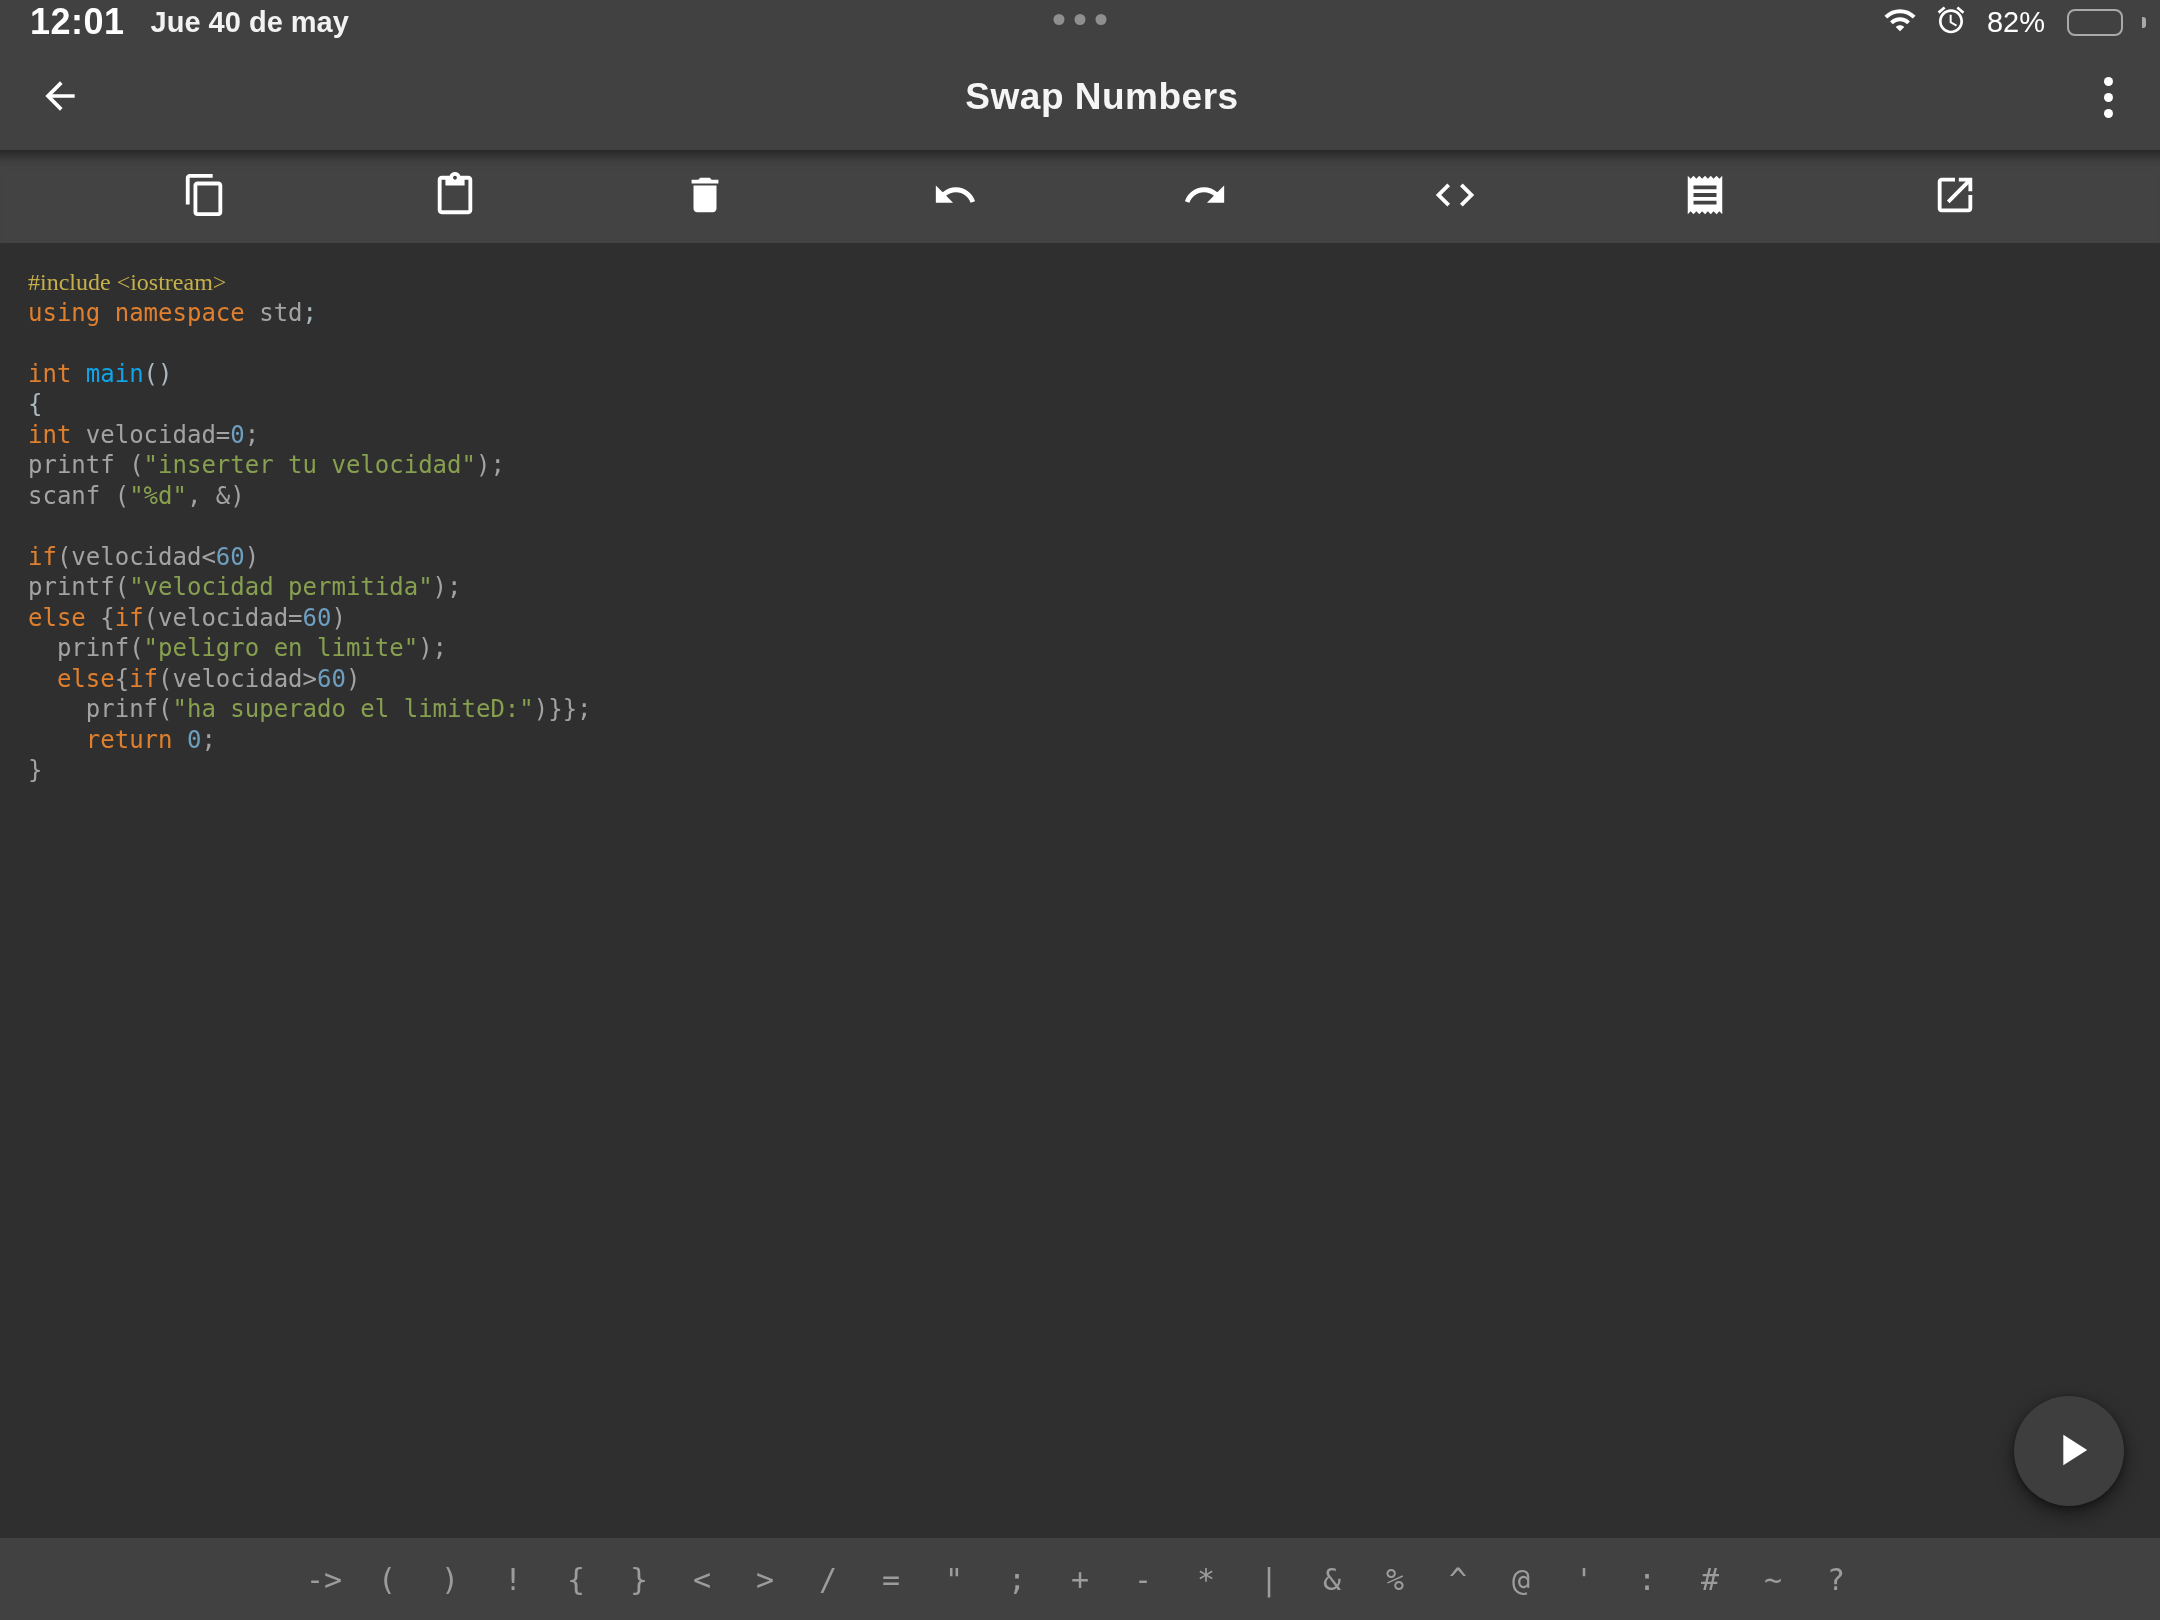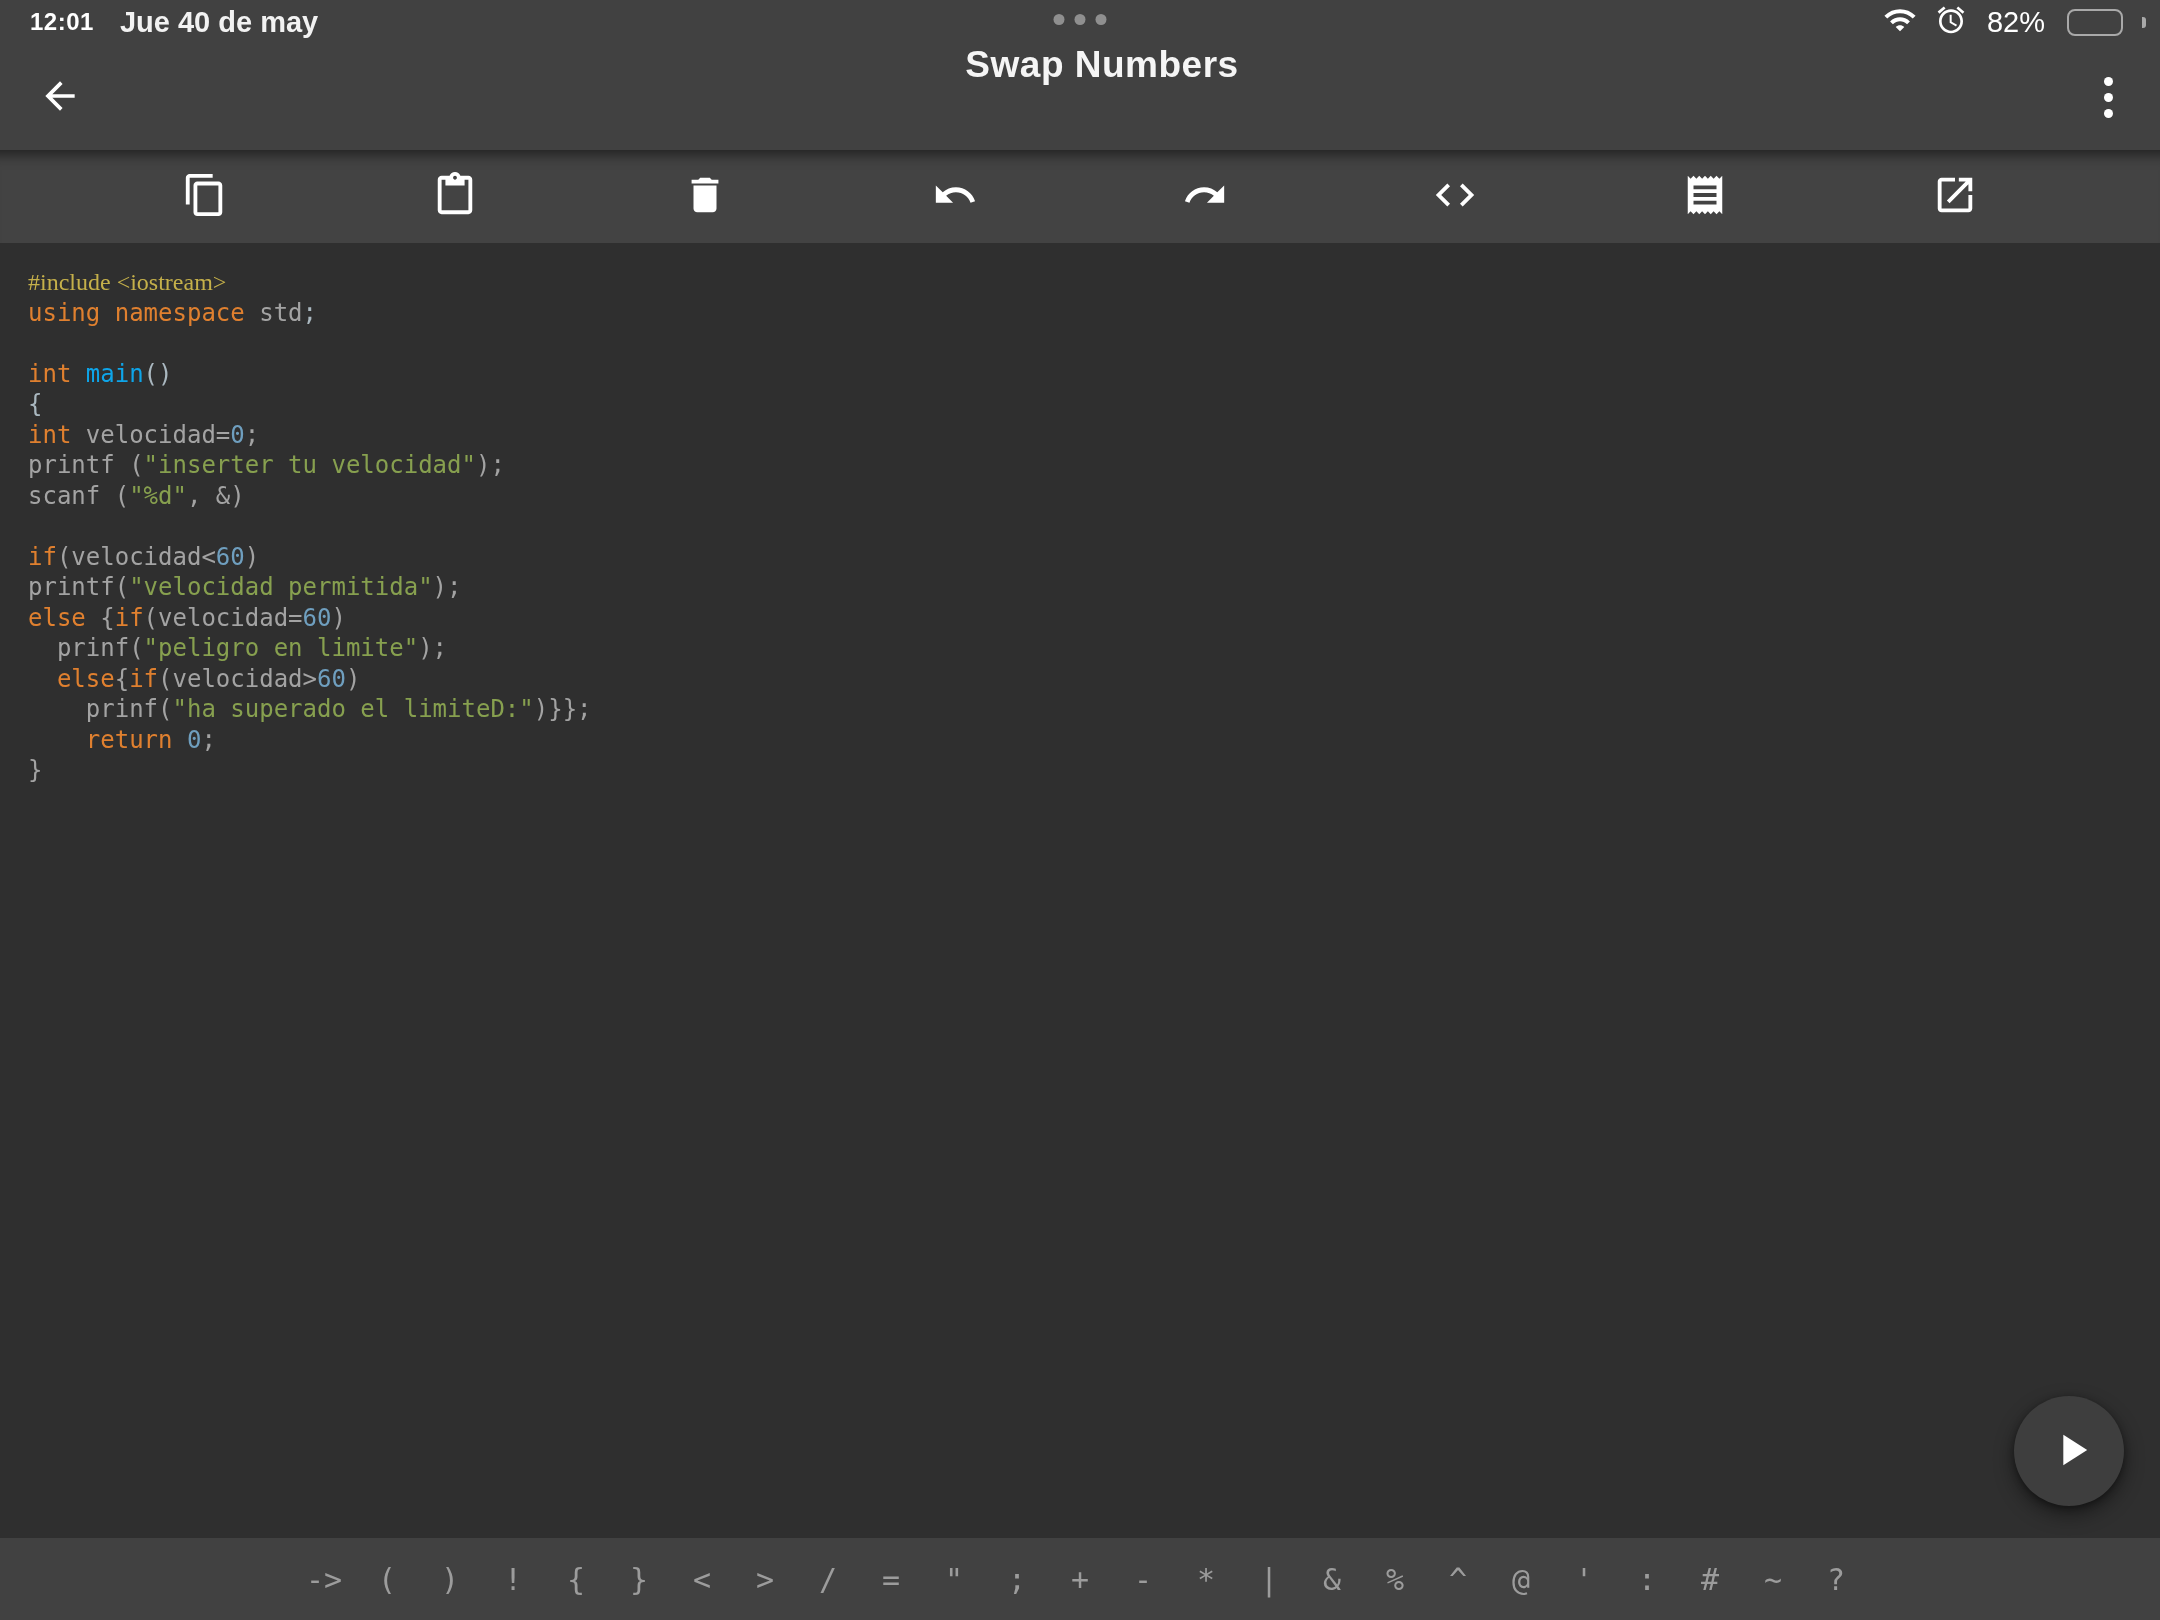--- a/index.html
+++ b/index.html
@@ -11,36 +11,36 @@
     -webkit-font-smoothing:antialiased;
   }
 
   
   .status-bar{
     position:absolute; top:0; left:0; right:0; height:44px;
     background:#414141; color:#ffffff; z-index:5;
     display:flex; align-items:center;
   }
   .status-left{ position:absolute; left:30px; top:0; height:44px; display:flex; align-items:center; gap:26px; }
-  .status-time{ font-size:24px; font-weight:700; letter-spacing:.5px; }
+  .status-time{ font-size:36px; font-weight:700; letter-spacing:.5px; }
   .status-date{ font-size:29px; font-weight:600; color:#f2f2f2; }
   .home-dots{ position:absolute; left:50%; top:14px; transform:translateX(-50%); display:flex; gap:10px; }
   .home-dots i{ width:11px; height:11px; border-radius:50%; background:#8f8f8f; display:block; }
   .status-right{ position:absolute; right:14px; top:0; height:44px; display:flex; align-items:center; gap:18px; }
   .status-right svg{ fill:#ffffff; }
   .battery-pct{ font-size:29px; color:#ffffff; margin:0 4px 0 2px; }
   .battery{ position:relative; width:56px; height:27px; border:2px solid rgba(255,255,255,.55); border-radius:8px; padding:3px; }
   .battery-fill{ height:100%; background:#ffffff; border-radius:4px; }
   .battery-nub{ width:4px; height:11px; background:rgba(255,255,255,.55); border-radius:0 3px 3px 0; margin-left:1px; }
 
   
   .app-bar{
     position:absolute; top:44px; left:0; right:0; height:106px;
     background:#414141; z-index:4;
-    display:flex; align-items:flex-start; justify-content:center;padding-left:44px;
+    display:flex; align-items:center; justify-content:center;padding-left:44px;
   }
   .app-title{ color:#f5f5f5; font-size:37px; letter-spacing:.5px; }
   .back-btn{ position:absolute; left:32px; top:50%; transform:translateY(-50%); width:56px; height:56px;
     display:flex; align-items:center; justify-content:center; background:none; border:none; cursor:pointer; }
   .back-btn svg{ fill:#ffffff; }
   .kebab-btn{ position:absolute; right:32px; top:50%; transform:translateY(-50%); width:40px; height:56px;
     display:flex; flex-direction:column; align-items:center; justify-content:center; gap:7px;
     background:none; border:none; cursor:pointer; }
   .kebab-btn i{ width:9px; height:9px; border-radius:50%; background:#ffffff; display:block; }
 

